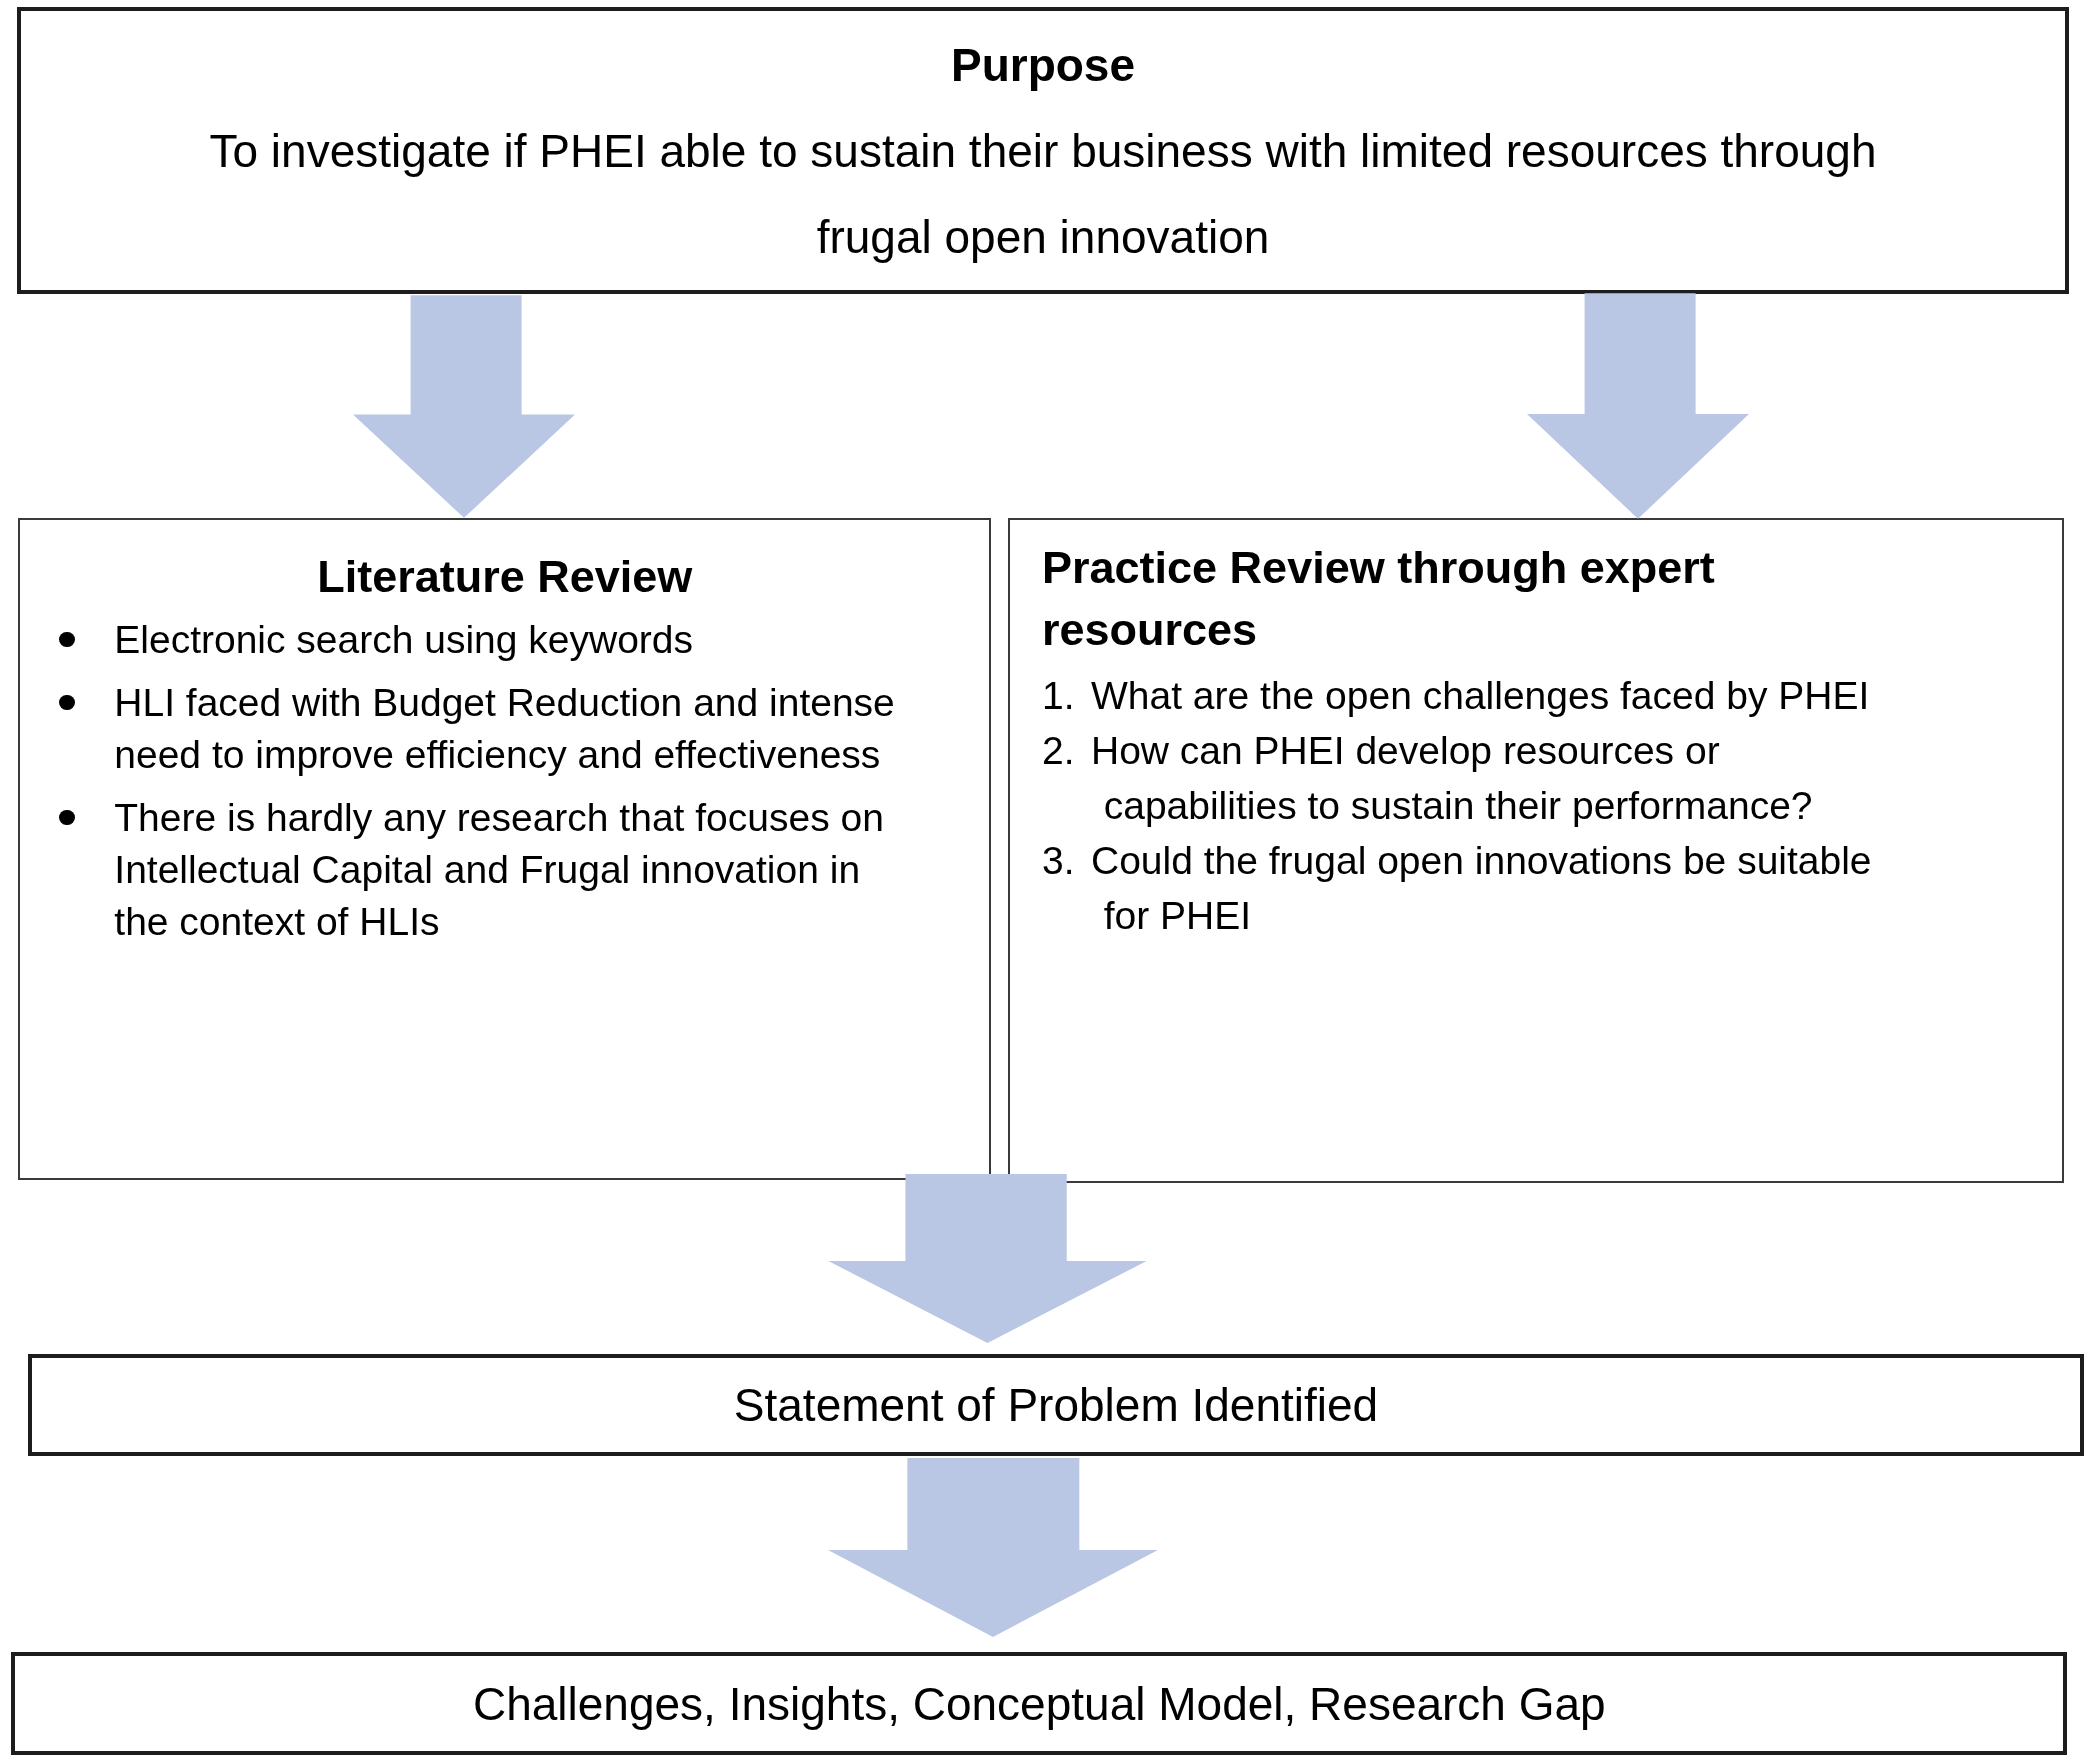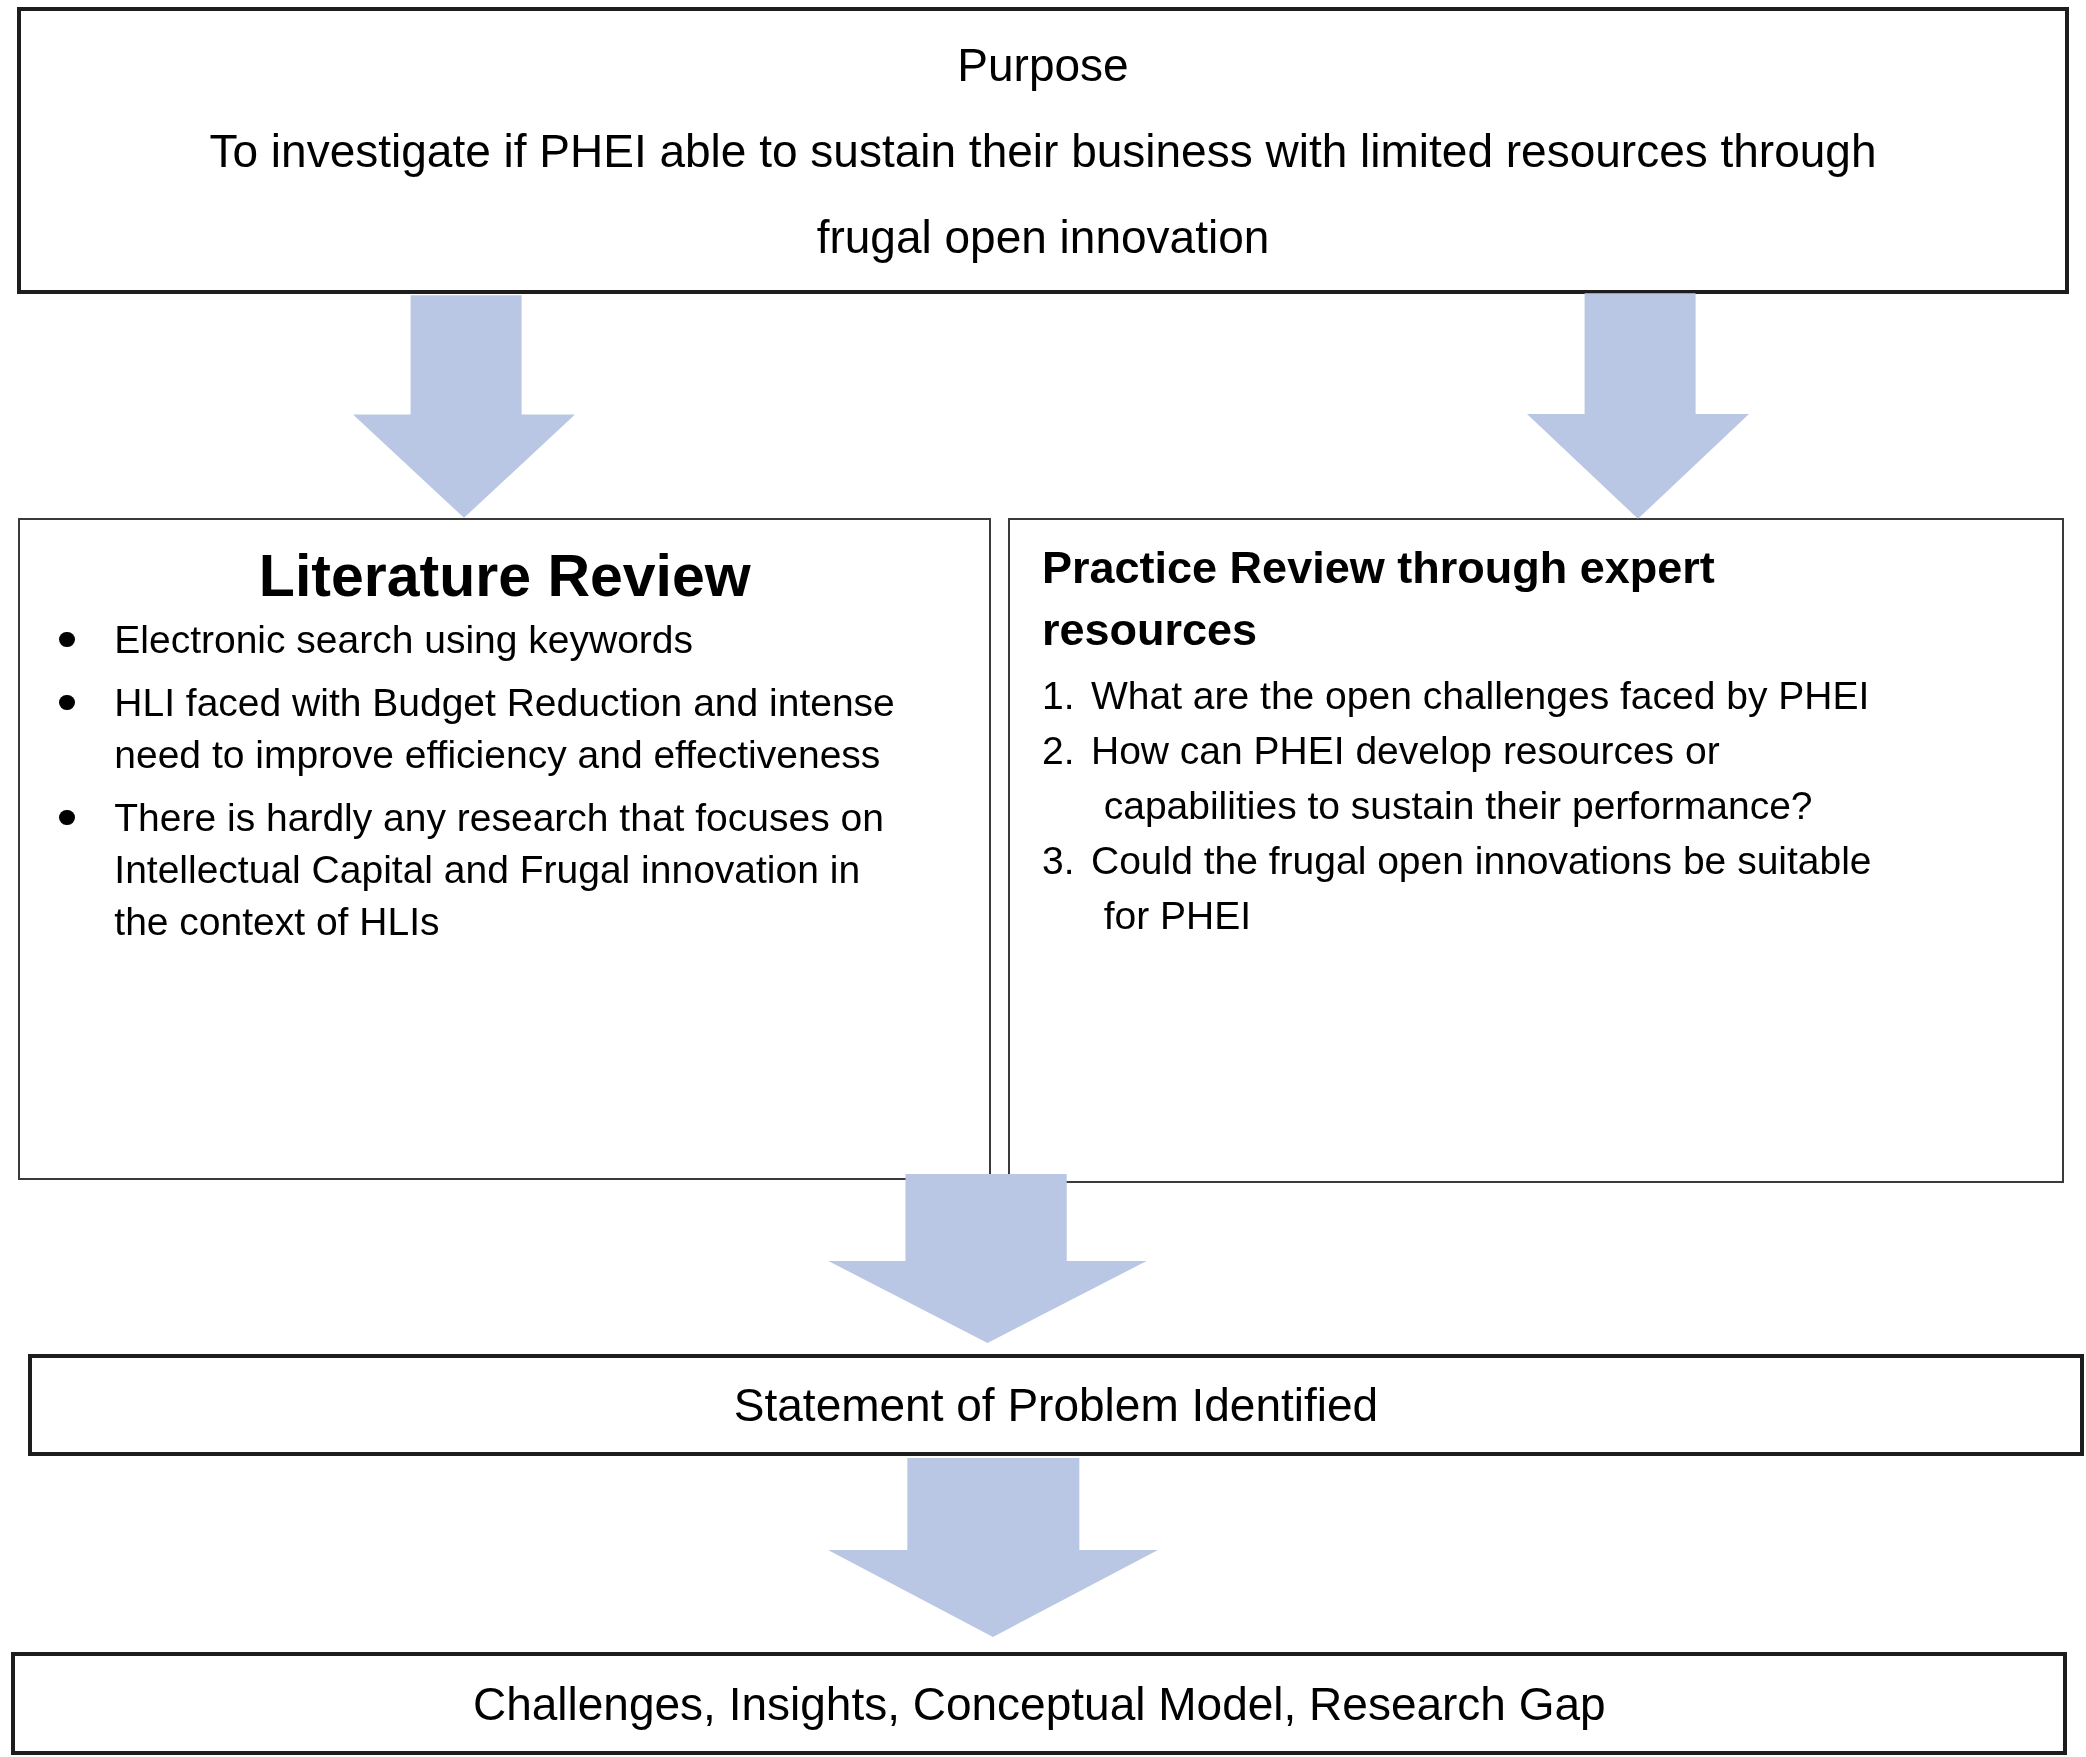--- a/index.html
+++ b/index.html
@@ -17,31 +17,31 @@
   }
   
   #purpose-box {
     left: 17px; top: 7px; width: 2052px; height: 287px;
     border: 4.9px solid #1d1d1d;
     text-align: center;
     font-size: 46px;
     padding-top: 11.3px;
   }
   #purpose-box .line { line-height: 86px; white-space: nowrap; }
-  #purpose-box .title { font-weight: normal; }
+  #purpose-box .title { font-weight: bold; }
   
   #literature-box {
     left: 18.3px; top: 518px; width: 973px; height: 662px;
     border: 2.8px solid #3a3a3a;
     padding-top: 29.5px;
   }
   #literature-box .box-title {
     text-align: center;
     font-weight: bold;
-    font-size: 59px;
+    font-size: 45px;
     line-height: 53px;
   }
   .bullet-list { margin: 1.4px 0 0 0; padding: 0; list-style: none; font-size: 39px; }
   .bullet-item { position: relative; padding-left: 94px; margin-top: 11px; }
   .bullet-item .dot {
     position: absolute; left: 39px; top: 18.3px;
     width: 15.5px; height: 15.5px; border-radius: 50%;
     background: #000000;
   }
   .bullet-item .line { line-height: 52px; white-space: nowrap; }

